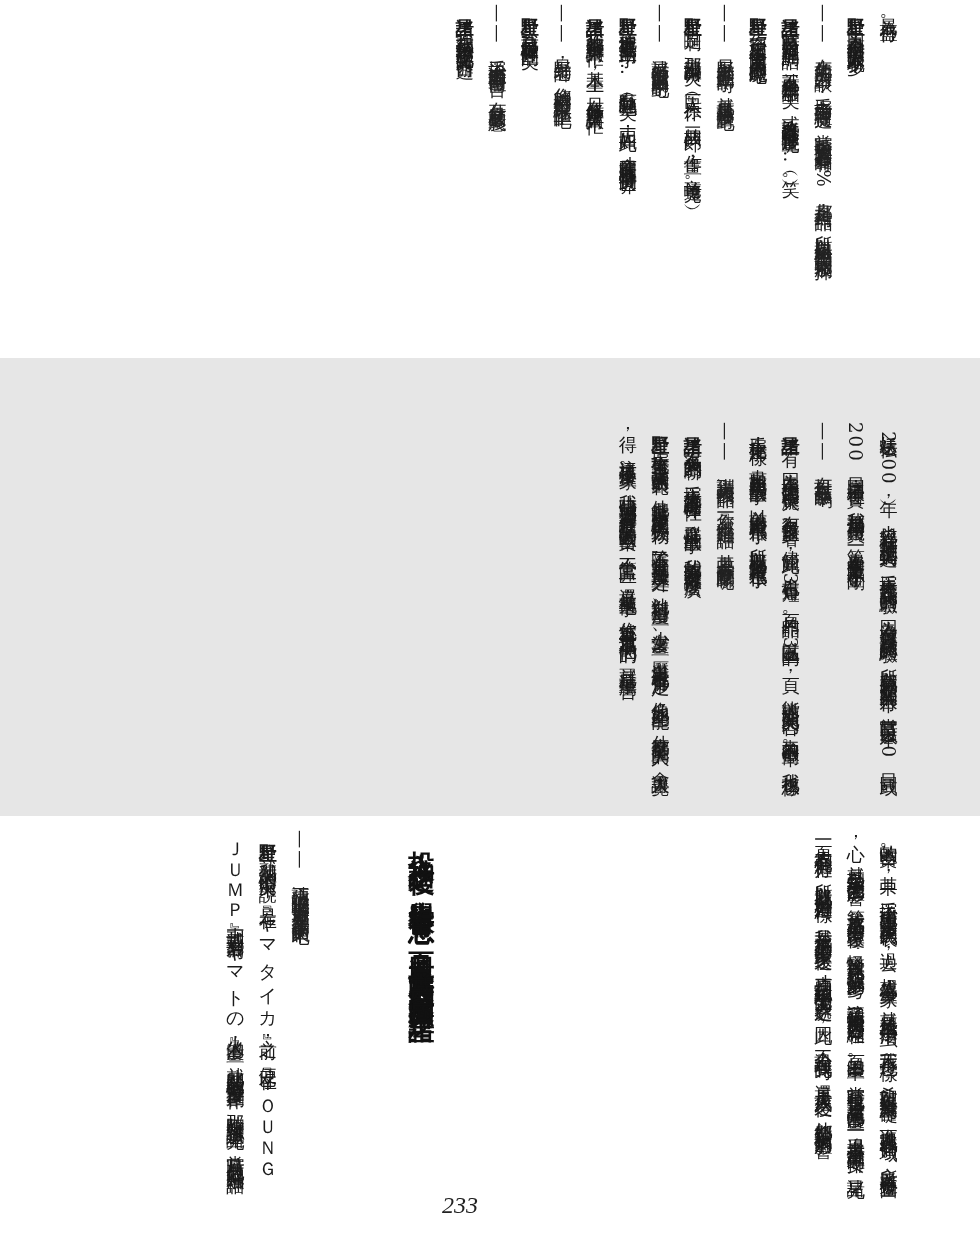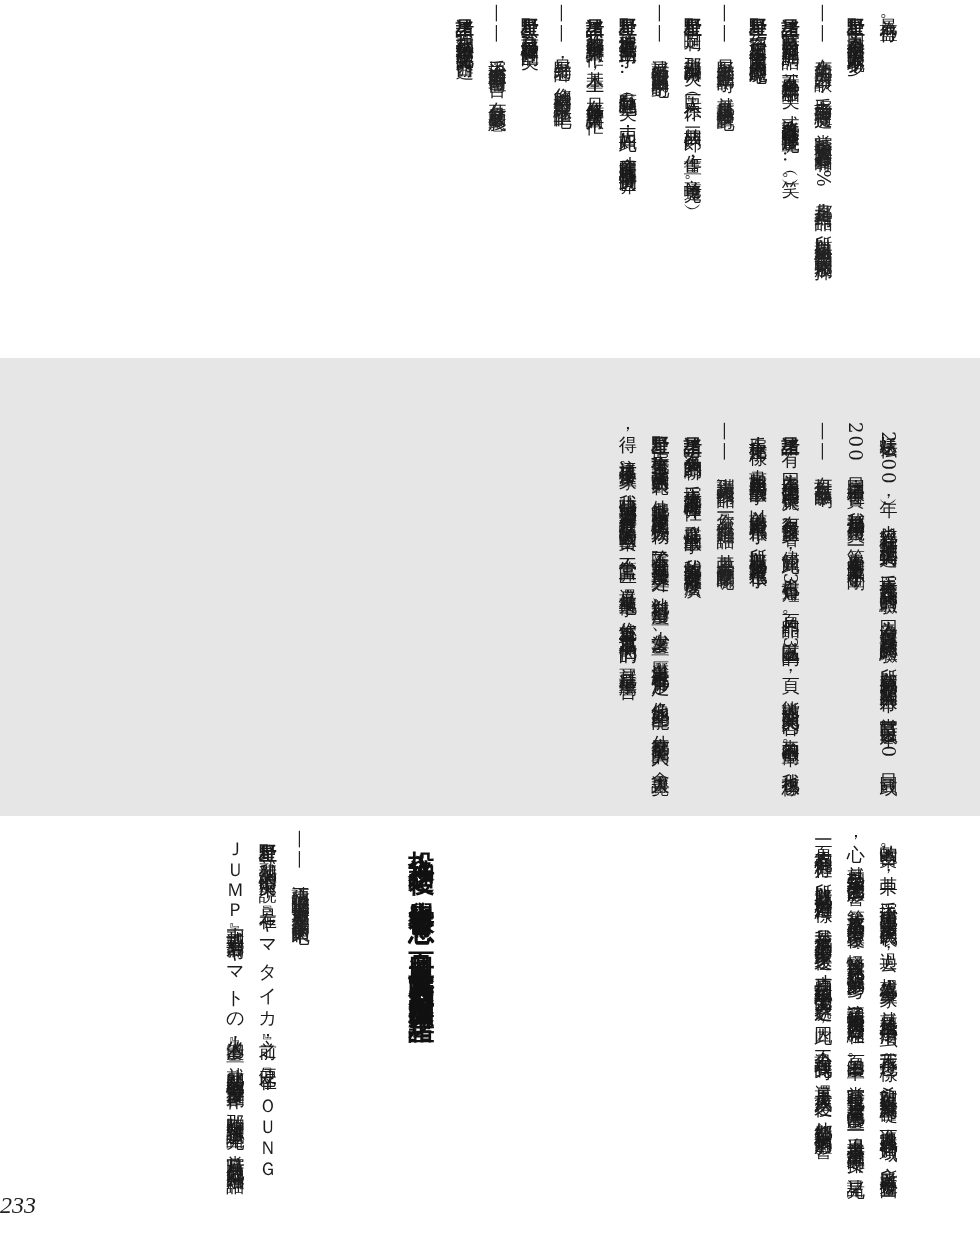--- a/index.html
+++ b/index.html
@@ -48,21 +48,21 @@
       font-family:"DejaVu Sans", "Liberation Sans", sans-serif;
       font-weight:bold;
       font-size:26px;
       line-height:36px;
       letter-spacing:3.5px;
       color:#111;
     }
     .bot-left .flow { right:auto; left:66px; width:250px; }
     .page-number {
       position:absolute; top:1192px; left:0; width:920px;
-      text-align:left;
+      text-align:center;
       font-family:"Liberation Serif", "DejaVu Serif", serif;
       font-style:italic; font-size:24px; color:#222;
     }
   </style>
 </head>
 <body>
 
 <div class="section sec-top">
   <div class="flow">
     <p class="para"><span>最為盛行。</span></p>

